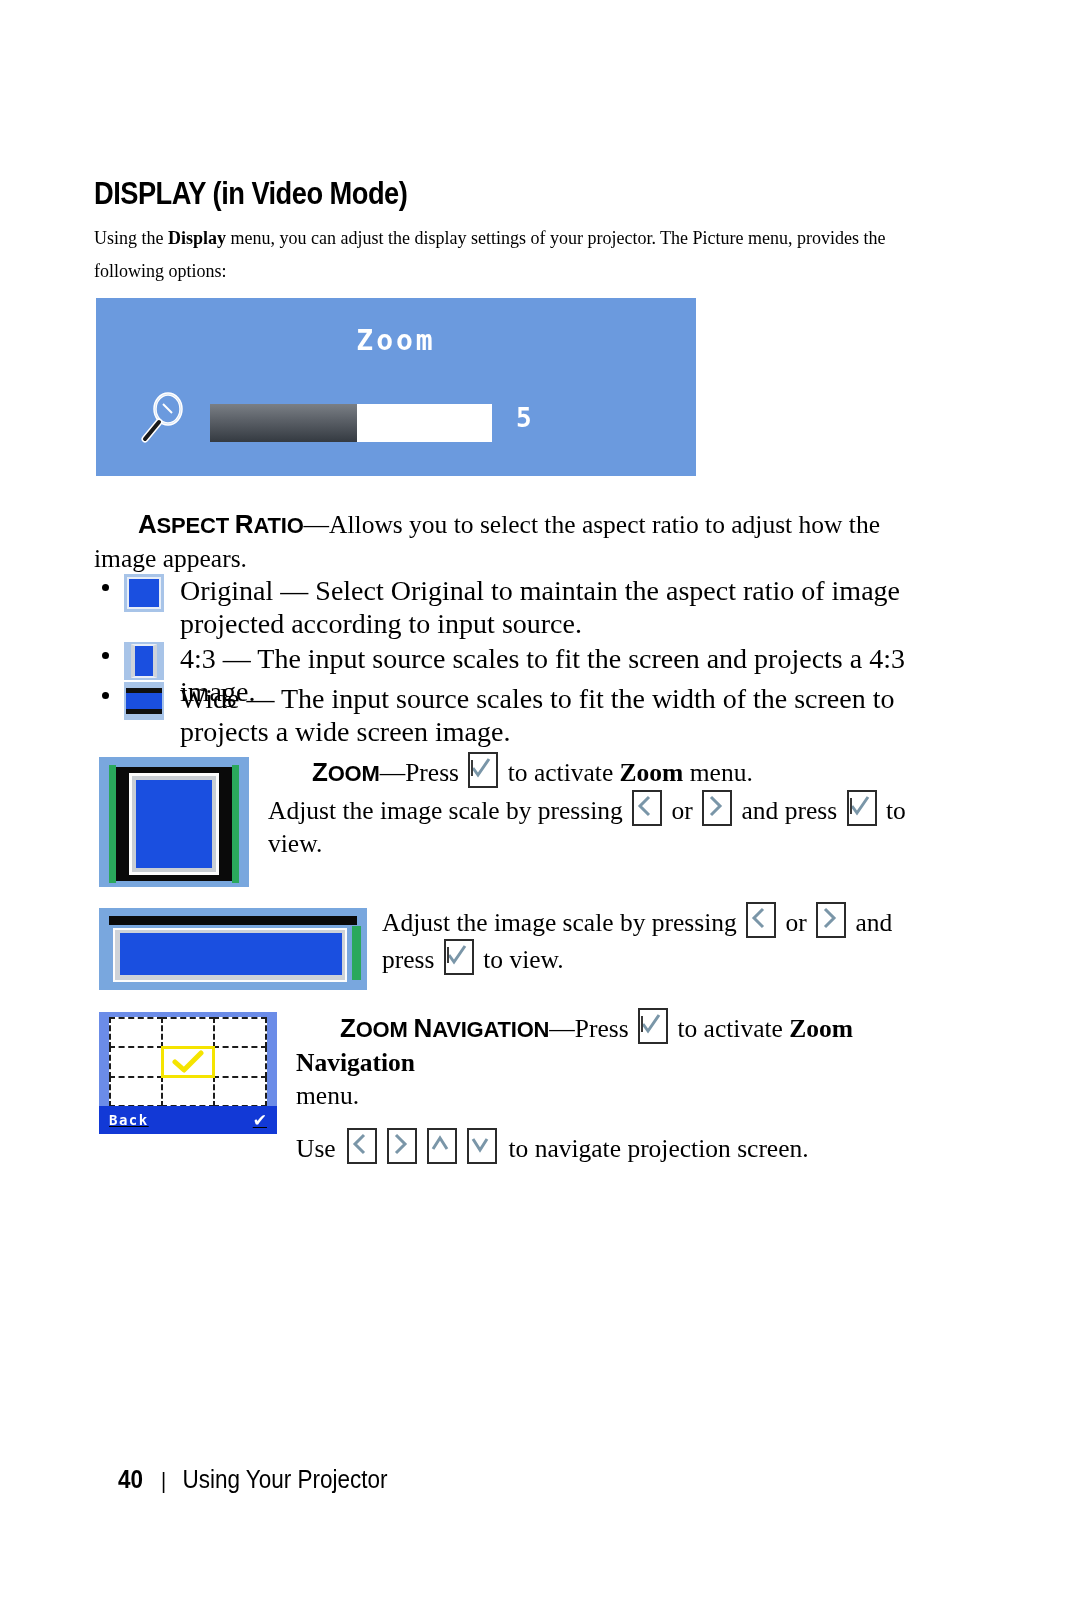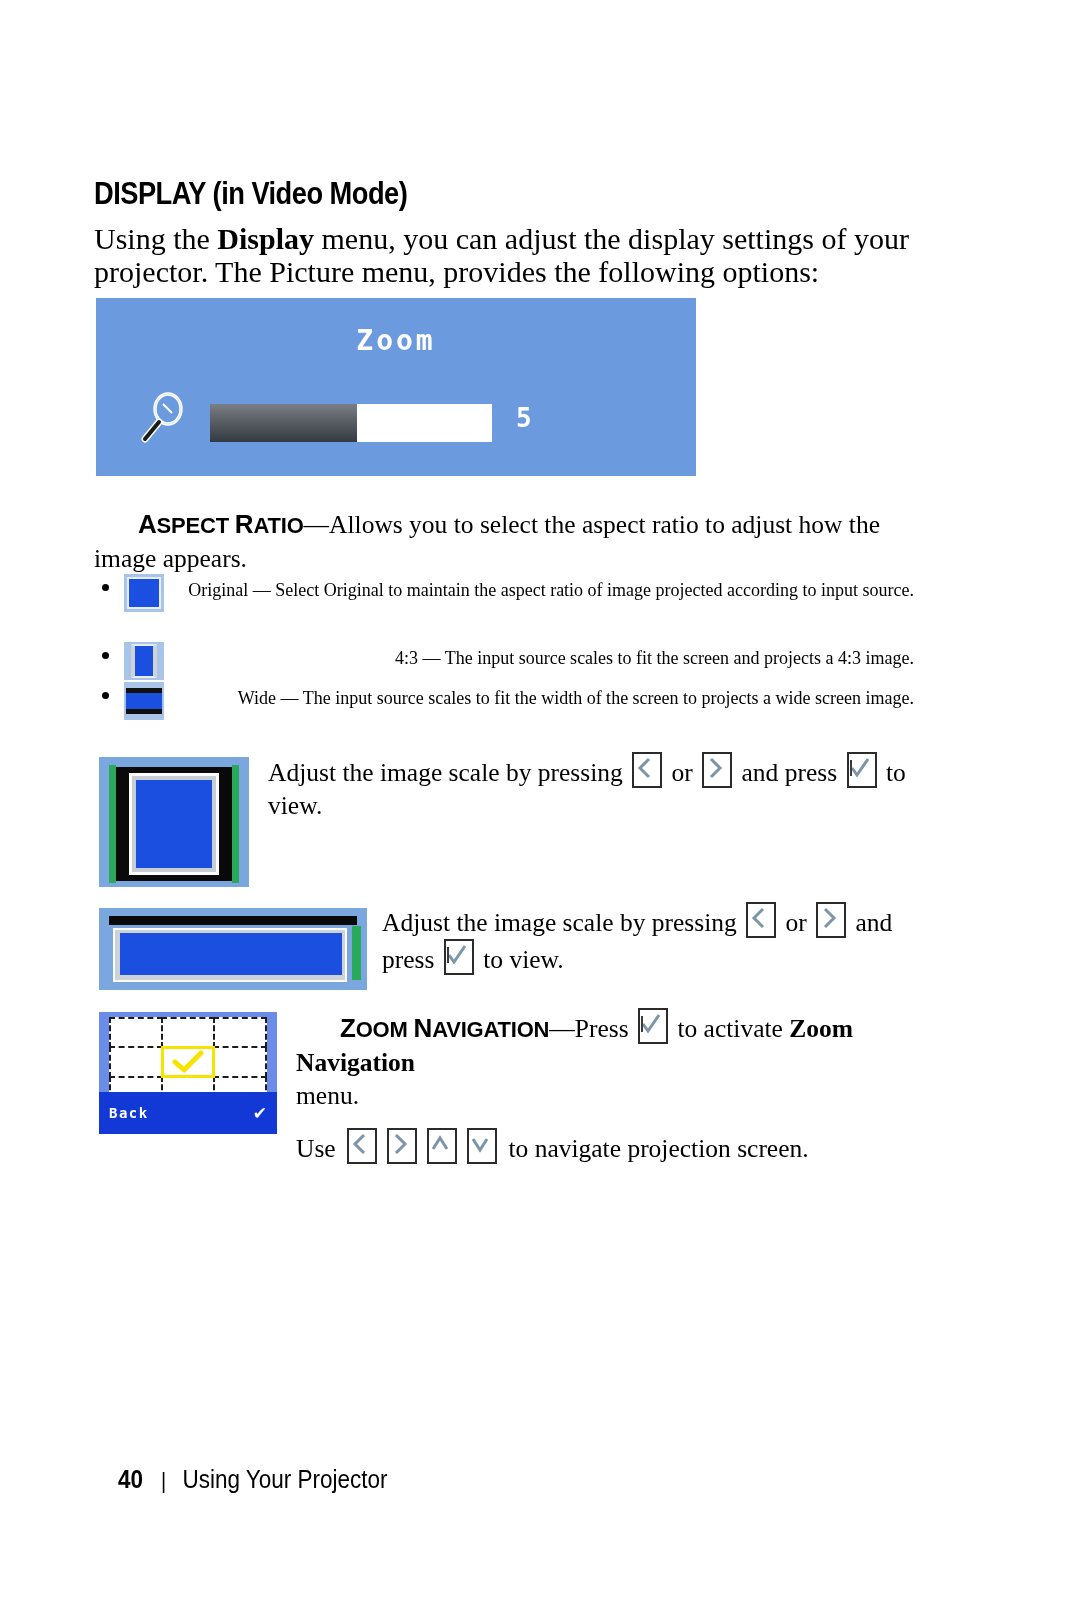--- a/index.html
+++ b/index.html
@@ -33,21 +33,21 @@
     letter-spacing: -0.6px;
     transform: scaleX(0.88);
     transform-origin: left top;
     white-space: nowrap;
   }
   .intro {
     position: absolute;
     left: 94px;
     top: 222px;
     width: 820px;
-    font-size: 30px;
+    font-size: 18px;
     line-height: 33px;
   }
   .intro b { font-weight: bold; }
 
   
   .osd {
     position: absolute;
     left: 96px;
     top: 298px;
     width: 600px;
@@ -116,23 +116,22 @@
     left: 94px;
     top: 508px;
     width: 820px;
   }
 
   
   .bullet-row {
     position: absolute;
     left: 94px;
     width: 820px;
-    font-size: 18px;
+    font-size: 28px;
     line-height: 33px;
-    text-align: right;
   }
   .bullet-dot {
     position: absolute;
     left: 8px;
     top: 10px;
     width: 7px;
     height: 7px;
     border-radius: 50%;
     background: #000;
   }
@@ -288,27 +287,28 @@
     z-index: 2;
   }
   .fig-nav .cell.active svg {
     position: absolute;
     left: 50%; top: 50%;
     transform: translate(-50%, -50%);
   }
   .fig-nav .backbar {
     position: absolute;
     left: 0; right: 0; bottom: 0;
-    height: 42px;
+    height: 28px;
     background: #1239d6;
     display: flex;
     align-items: center;
     justify-content: space-between;
     padding: 0 10px;
     box-sizing: border-box;
+    text-decoration: underline;
   }
   .fig-nav .backbar .back-label {
     color: #ffffff;
     font-family: "DejaVu Sans Mono", monospace;
     font-weight: bold;
     font-size: 14px;
     letter-spacing: 1.5px;
   }
   .fig-nav .backbar .check {
     color: #ffffff;
@@ -432,20 +432,26 @@
   <div class="fig-43">
     <div class="frame-outer"></div>
     <div class="bar-l"></div>
     <div class="bar-r"></div>
     <div class="screen">
         <div class="screen-inner"></div>
       </div>
   </div>
 
   <div class="zoom-block">
+    <div>
+      <span class="smallcaps-lead"><span class="cap">Z</span><span>OOM</span></span><span>—</span><span>Press </span><span class="key"><svg width="22" height="28" viewBox="0 0 22 28">
+            <polyline points="3,14 8,21 19,5" fill="none" stroke="#7a96a8" stroke-width="3"></polyline>
+            <line x1="2" y1="6" x2="2" y2="22" stroke="#3a3a3a" stroke-width="2"></line>
+          </svg></span><span> to activate </span><b>Zoom</b><span> menu.</span>
+    </div>
     <div>
       <span>Adjust the image scale by pressing </span><span class="key"><svg width="22" height="28" viewBox="0 0 22 28">
             <polyline points="15,5 6,14 15,23" fill="none" stroke="#7a96a8" stroke-width="3"></polyline>
           </svg></span><span> or </span><span class="key"><svg width="22" height="28" viewBox="0 0 22 28">
             <polyline points="7,5 16,14 7,23" fill="none" stroke="#7a96a8" stroke-width="3"></polyline>
           </svg></span><span> and press </span><span class="key"><svg width="22" height="28" viewBox="0 0 22 28">
             <polyline points="3,14 8,21 19,5" fill="none" stroke="#7a96a8" stroke-width="3"></polyline>
             <line x1="2" y1="6" x2="2" y2="22" stroke="#3a3a3a" stroke-width="2"></line>
           </svg></span><span> to view.</span>
     </div>

